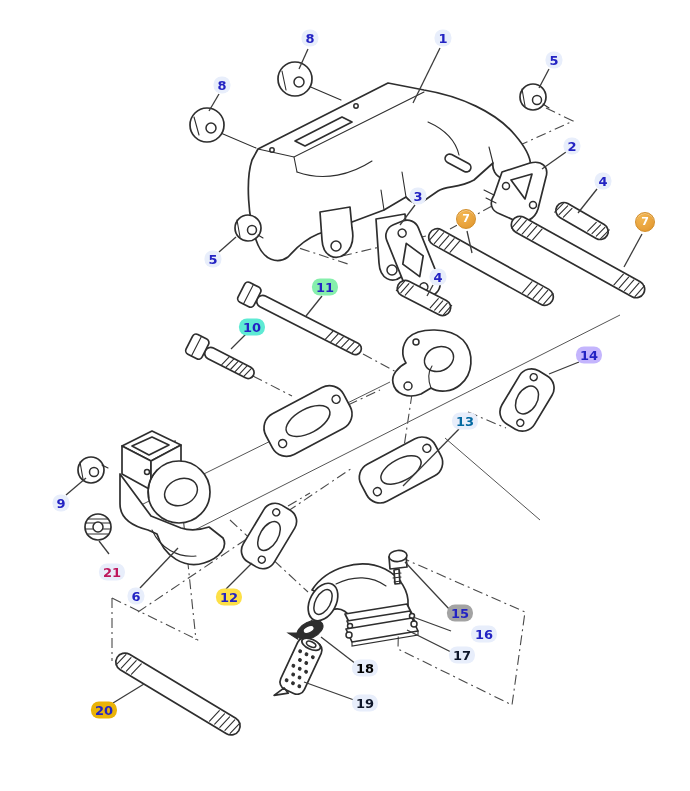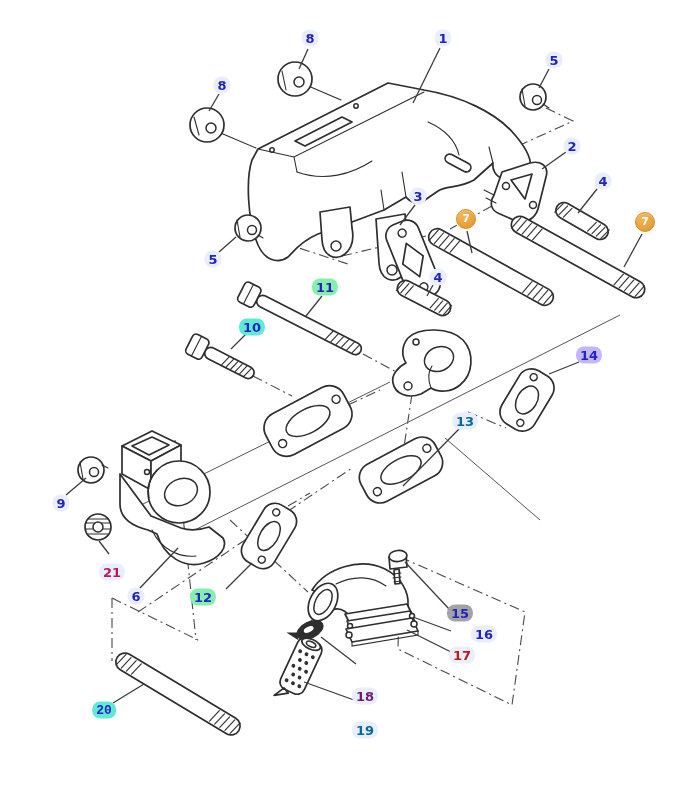--- a/index.html
+++ b/index.html
@@ -336,24 +336,24 @@
       <div class="callout plain" style="left: 554px; top: 60px; background: rgb(232, 238, 251); color: rgb(35, 35, 195);">5</div>
       <div class="callout plain" style="left: 213px; top: 259px; background: rgb(232, 238, 251); color: rgb(35, 35, 195);">5</div>
       <div class="callout plain" style="left: 136px; top: 596px; background: rgb(232, 238, 251); color: rgb(35, 35, 195);">6</div>
       <div class="callout badge" style="left: 466px; top: 219px; background: radial-gradient(circle at 35% 30%, rgb(243, 183, 81), rgb(232, 162, 60) 60%, rgb(221, 146, 38)); border: 1px solid rgb(210, 142, 42); color: rgb(255, 255, 255);">7</div>
       <div class="callout badge" style="left: 645px; top: 222px; background: radial-gradient(circle at 35% 30%, rgb(243, 183, 81), rgb(232, 162, 60) 60%, rgb(221, 146, 38)); border: 1px solid rgb(210, 142, 42); color: rgb(255, 255, 255);">7</div>
       <div class="callout plain" style="left: 310px; top: 38px; background: rgb(232, 238, 251); color: rgb(35, 35, 195);">8</div>
       <div class="callout plain" style="left: 222px; top: 85px; background: rgb(232, 238, 251); color: rgb(35, 35, 195);">8</div>
       <div class="callout plain" style="left: 61px; top: 503px; background: rgb(232, 238, 251); color: rgb(35, 35, 195);">9</div>
       <div class="callout plain" style="left: 252px; top: 327px; background: #5eead4; color: rgb(35, 35, 195);">10</div>
       <div class="callout plain" style="left: 325px; top: 287px; background: #86efac; color: rgb(35, 35, 195);">11</div>
-      <div class="callout plain" style="left: 203px; top: 597px; background: #86efac; color: rgb(35, 35, 195); text-align: right;">12</div>
+      <div class="callout plain" style="left: 229px; top: 597px; background: #fde047; color: rgb(35, 35, 195); text-align: right;">12</div>
       <div class="callout plain" style="left: 465px; top: 421px; background: rgb(232, 238, 251); color: #0369a1;">13</div>
       <div class="callout plain" style="left: 589px; top: 355px; background: #c4b5fd; color: rgb(35, 35, 195);">14</div>
       <div class="callout plain" style="left: 460px; top: 613px; background: #a3a3a3; color: rgb(35, 35, 195);">15</div>
       <div class="callout plain" style="left: 484px; top: 634px; background: rgb(232, 238, 251); color: rgb(35, 35, 195);">16</div>
-      <div class="callout plain" style="left: 462px; top: 655px; background: rgb(232, 238, 251); color: #b91c1c;">17</div>
-      <div class="callout plain" style="left: 365px; top: 696px; background: rgb(232, 238, 251); color: #701a75;">18</div>
-      <div class="callout plain" style="left: 365px; top: 730px; background: rgb(232, 238, 251); color: #0369a1;">19</div>
-      <div class="callout plain" style="left: 104px; top: 710px; background: #5eead4; color: rgb(35, 35, 195); font-family: Liberation Mono, monospace;">20</div>
+      <div class="callout plain" style="left: 462px; top: 655px; background: rgb(232, 238, 251); color: #0f172a;">17</div>
+      <div class="callout plain" style="left: 365px; top: 668px; background: rgb(232, 238, 251); color: #000000;">18</div>
+      <div class="callout plain" style="left: 365px; top: 703px; background: rgb(232, 238, 251); color: #0f172a;">19</div>
+      <div class="callout plain" style="left: 104px; top: 710px; background: #eab308; color: rgb(35, 35, 195);">20</div>
       <div class="callout plain" style="left: 112px; top: 562px; background: rgb(232, 238, 251); color: #be185d; margin-top: 10px;">21</div>
     </div>
 </div>
 
 </body></html>

